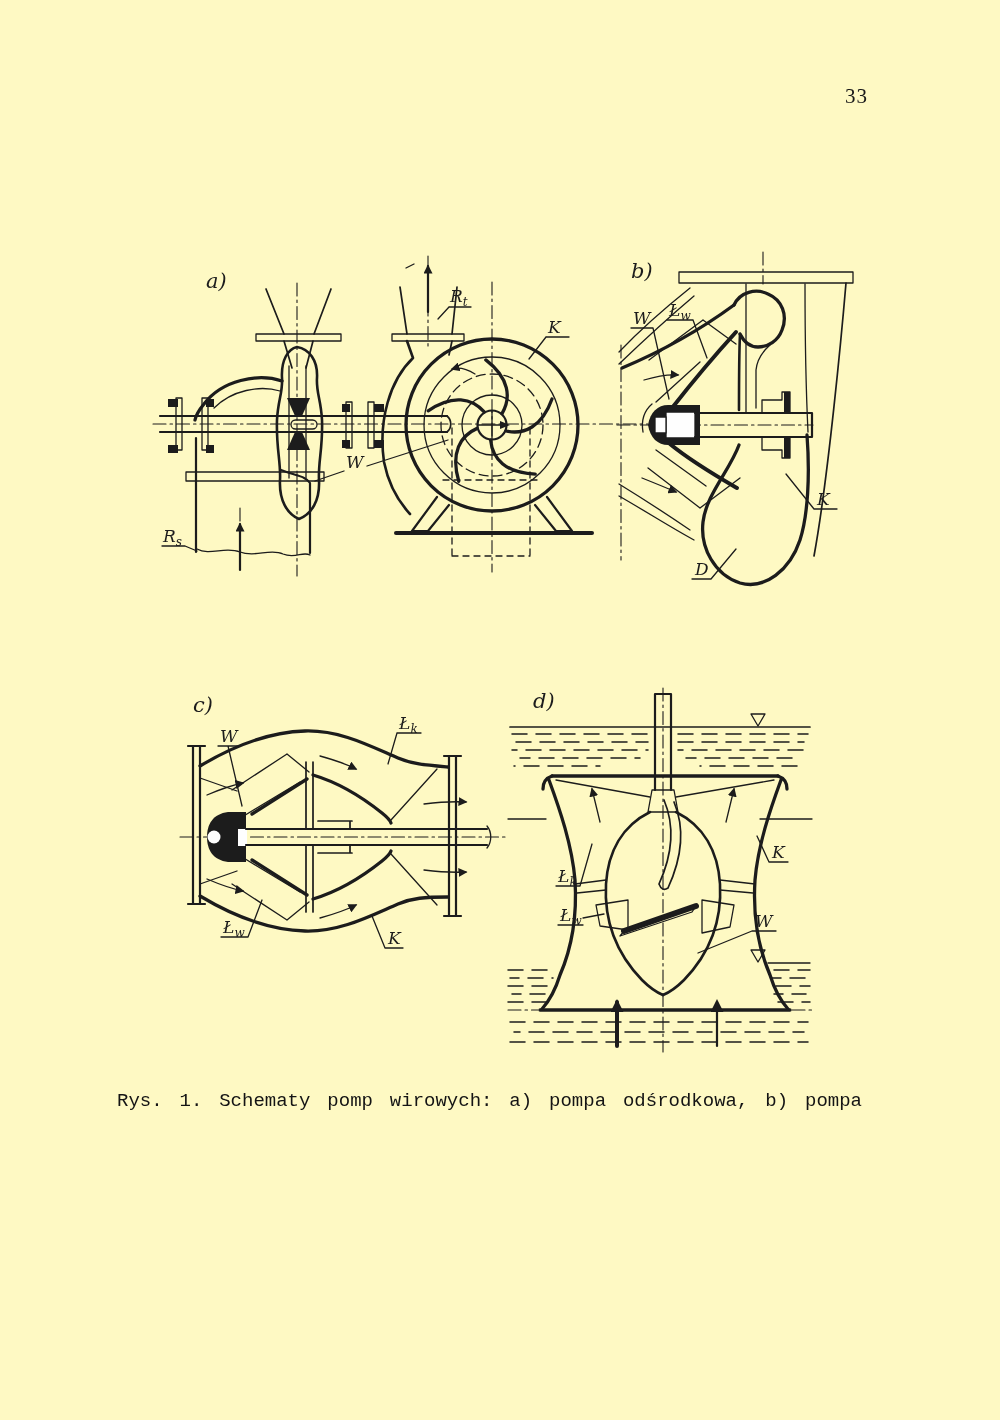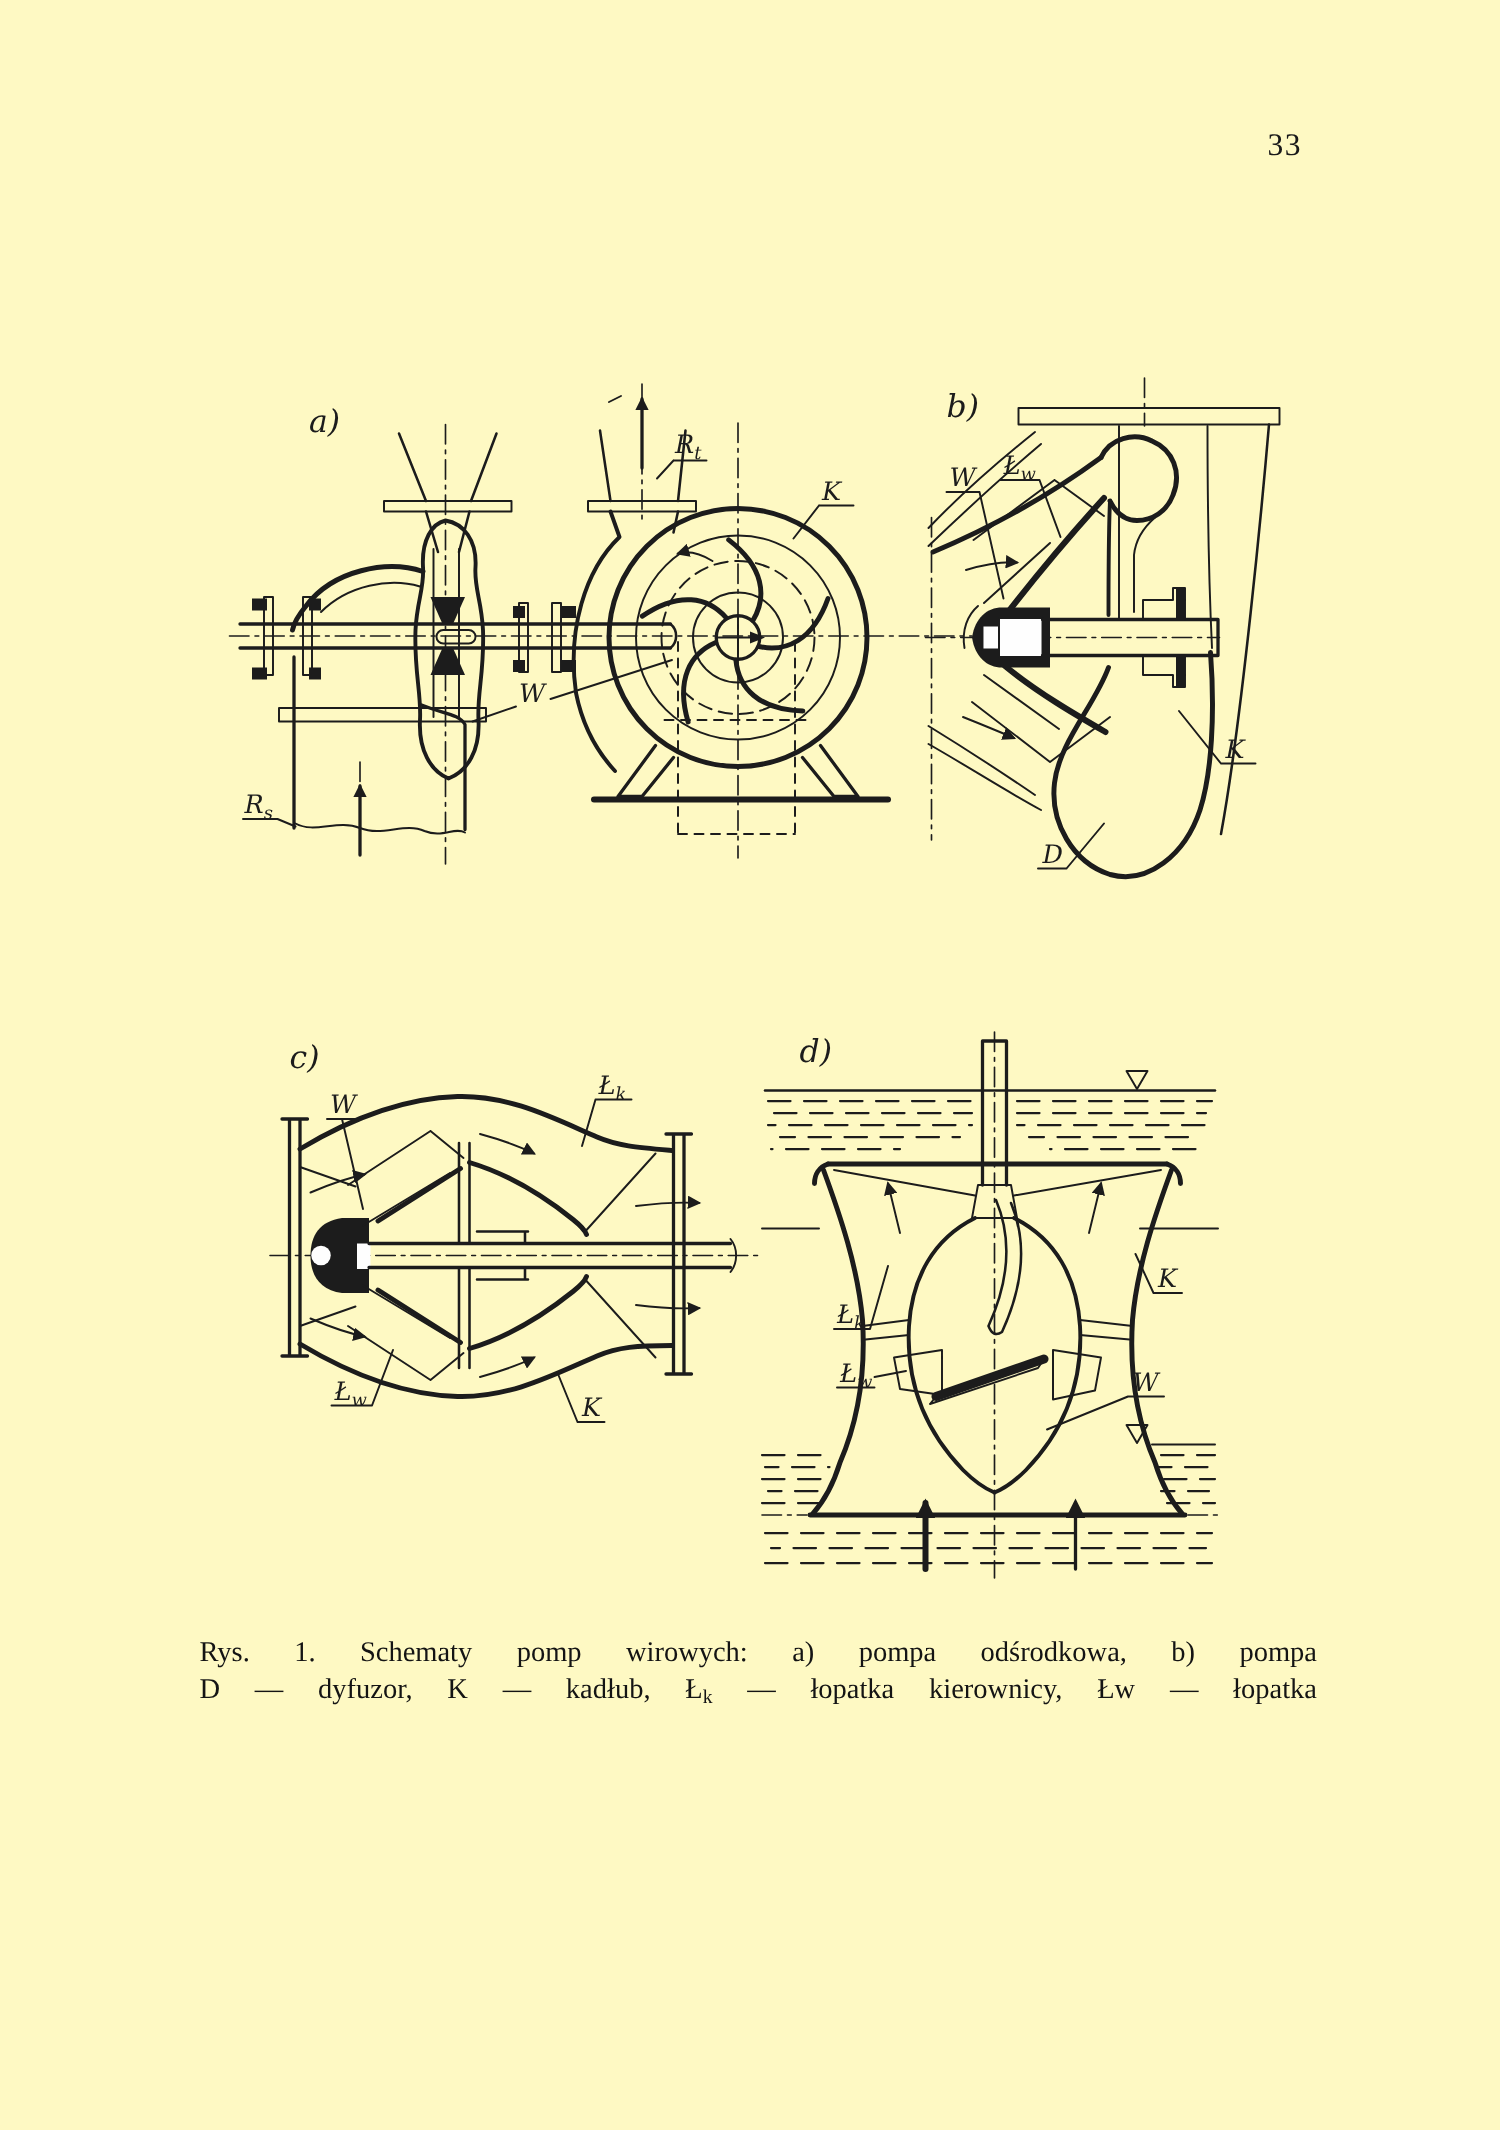--- a/index.html
+++ b/index.html
@@ -13,21 +13,21 @@
   .w3{stroke-width:3.3;} .w4{stroke-width:4;}
   .cl{stroke-width:1.1;stroke-dasharray:13 4 2.5 4;}
   .dsh{stroke-width:1.3;stroke-dasharray:6 5;}
   .ht{stroke-width:1.5;stroke-dasharray:15 9;}
   .ink{fill:#1c1c1c;stroke:none;}
   .wh{fill:#fefefe;}
   text.lbl{font:italic 17px "DejaVu Serif",serif;fill:#1c1c1c;stroke:none;}
   text.plbl{font:italic 21px "DejaVu Serif",serif;fill:#1c1c1c;stroke:none;}
   tspan.sub{font-size:12px;}
   
-  .caption{position:absolute;left:133px;top:1089px;width:745px;font-size:19px;line-height:25px;color:#141414;}
+  .caption{position:absolute;left:117px;top:1089px;width:745px;font-size:19px;line-height:25px;color:#141414;font-family:Liberation Mono, monospace;}
   .cap-just{text-align:justify;text-align-last:justify;word-spacing:.12em;}
   .cap-center{text-align:center;word-spacing:.3em;}
   .caption sub{font-size:13px;vertical-align:-3px;line-height:0;}
 </style>
 </head>
 <body>
 
 <div class="page">
 
   <div class="page-number">33</div>
@@ -321,16 +321,15 @@
     <text class="lbl" x="560" y="921"><tspan>Ł</tspan><tspan class="sub" dy="4">w</tspan></text>
     <path class="ln w1" d="M558,925 H583 M583,918 L604,914"></path>
     <text class="lbl" x="772" y="858">K</text>
     <path class="ln w1" d="M769,862 H788 M769,862 L757,836"></path>
     <text class="lbl" x="755" y="927">W</text>
     <path class="ln w1" d="M752,931 H776 M752,931 L698,953"></path>
   </svg>
 
   <div class="caption">
     <div class="cap-just">Rys. 1. Schematy pomp wirowych: a) pompa odśrodkowa, b) pompa</div>
-    <div class="cap-just"><span>D — dyfuzor, K — kadłub, Ł</span><sub>k</sub><span> — łopatka kierownicy, Łw — łopatka</span></div>
   </div>
 
 </div>
 
 </body></html>

